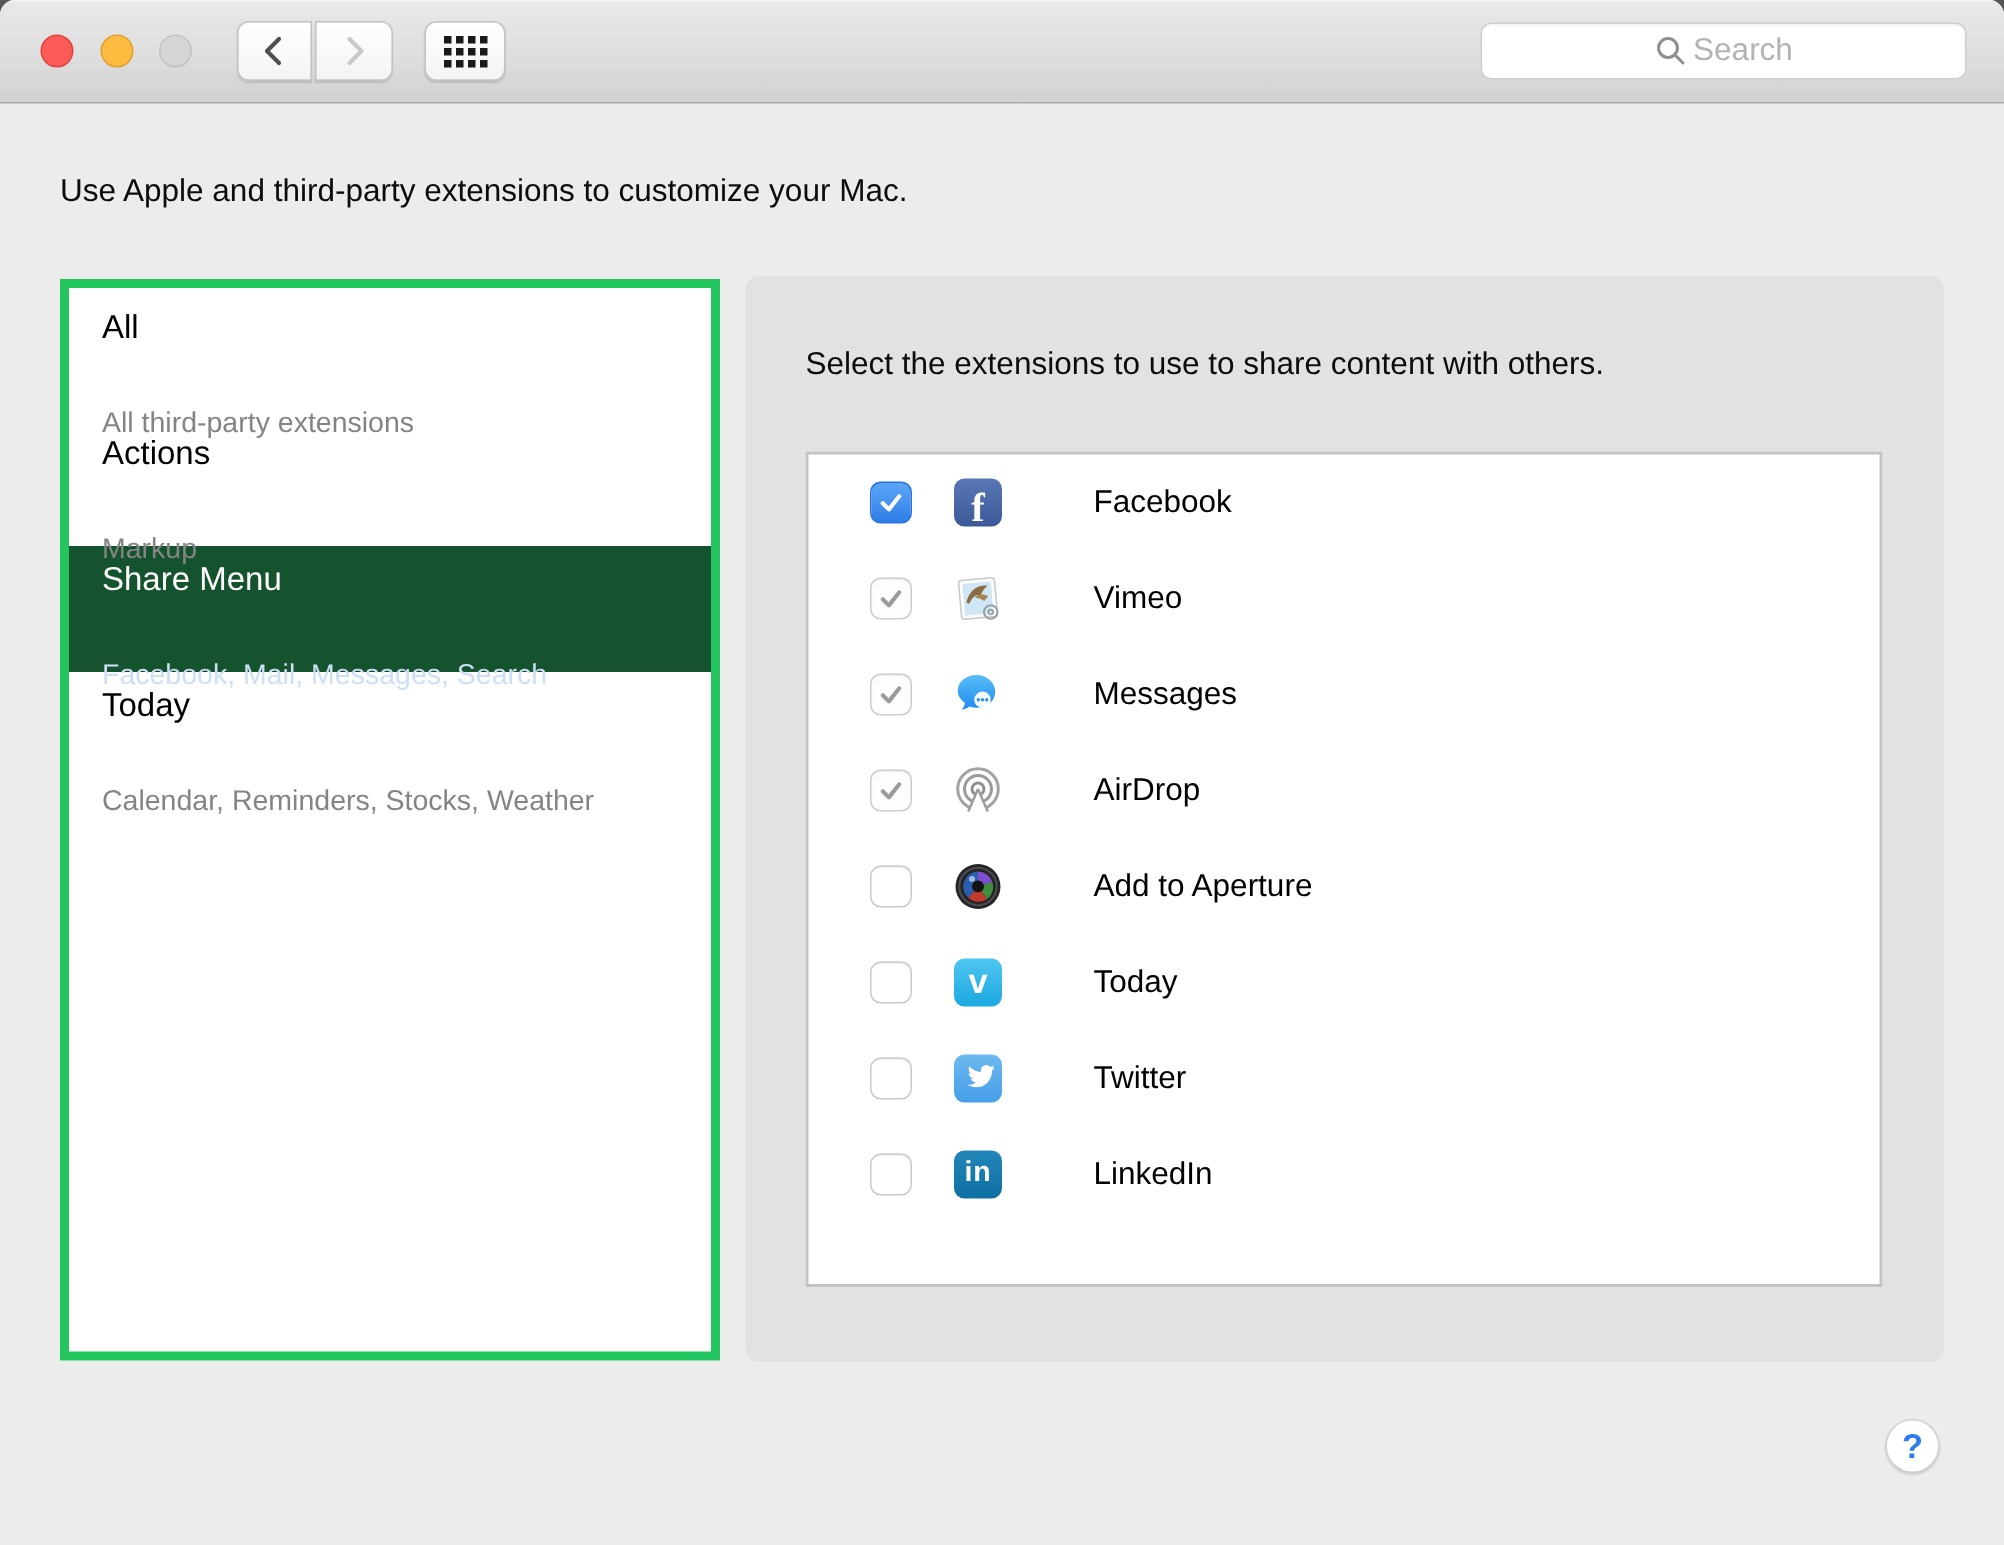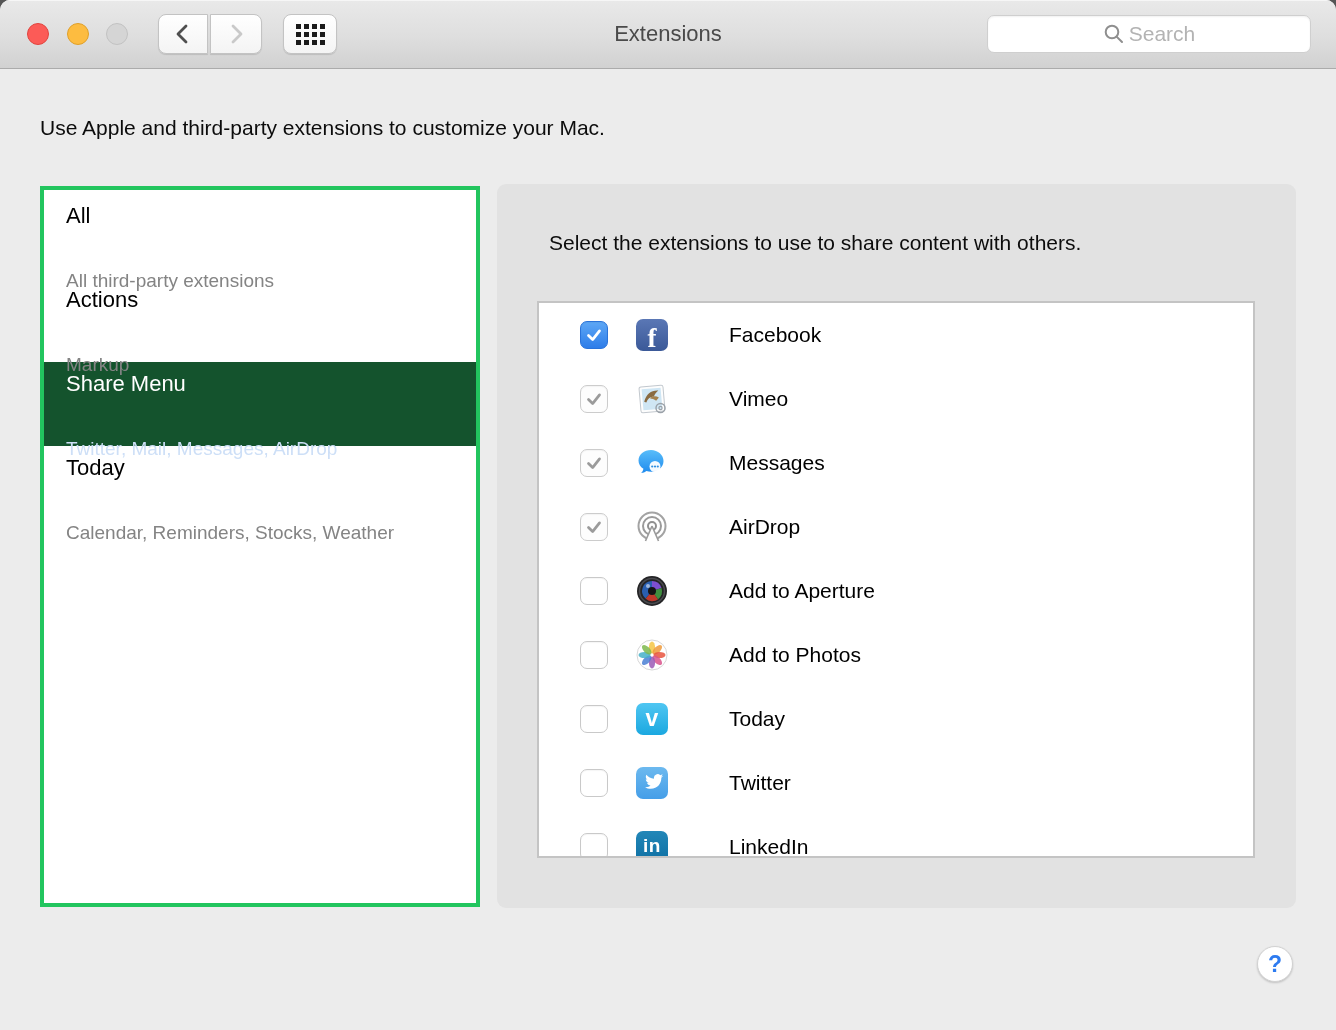--- a/index.html
+++ b/index.html
@@ -39,34 +39,34 @@
     background:#fff; border:1px solid #cfcfcf; border-radius:7px;
     box-shadow:inset 0 1px 2px rgba(0,0,0,.06);
     display:flex; align-items:center; justify-content:center; gap:4px;
   }
   .searchfield .ph { font-size:21px; color:#b3b3b3; }
   
   .intro { position:absolute; left:40px; top:116px; font-size:21px; color:#0c0c0c; }
   
   .sidebar {
     position:absolute; left:40px; top:186px; width:440px; height:721px;
-    background:#fff; border:4px solid #22c55e; padding-top:4px;
+    background:#fff; border:6px solid #22c55e; padding-top:4px;
   }
   .side-item { height:84px; padding:6px 10px 0 22px; cursor:default; }
   .side-item .t  { font-size:22px; line-height:32px; color:#000; font-weight:500; }
   .side-item .s  { font-size:19px; line-height:26px; color:#848484;margin-top:36px; }
   .side-item.selected { background:#14532d; }
   .side-item.selected .t { color:#fff; }
   .side-item.selected .s { color:#cddff7; }
   
   .panel {
     position:absolute; left:497px; top:184px; width:799px; height:724px;
     background:#e2e2e2; border-radius:9px;
   }
-  .panel-heading { position:absolute; left:52px; top:47px; font-size:21px; color:#0c0c0c; }
+  .panel-heading { position:absolute; left:40px; top:47px; font-size:21px; color:#0c0c0c; }
   .listbox {
     position:absolute; left:40px; top:117px; width:718px; height:557px;
     background:#fff; border:2px solid #c4c4c4; overflow:hidden;
   }
   .ext-row { position:relative; height:64px; display:flex; align-items:center; }
   .cbx {
     position:absolute; left:41px; width:28px; height:28px; border-radius:7px;
     background:#fff; border:1px solid #c9c9c9;
     box-shadow:inset 0 1px 1px rgba(0,0,0,.04);
     display:flex; align-items:center; justify-content:center;
@@ -123,21 +123,20 @@
           <i></i>
           <i></i>
           <i></i>
           <i></i>
           <i></i>
           <i></i>
           <i></i>
       </div>
     </div>
 
-    <div class="win-title">Extensions</div>
 
     <div class="searchfield">
       <svg width="22" height="22" viewBox="0 0 22 22">
         <circle cx="9" cy="9" r="6.3" fill="none" stroke="#8f8f8f" stroke-width="2"></circle>
         <line x1="13.6" y1="13.6" x2="19" y2="19" stroke="#8f8f8f" stroke-width="2" stroke-linecap="round"></line>
       </svg>
       <span class="ph">Search</span>
     </div>
   </div>
 
@@ -147,21 +146,21 @@
       <div class="side-item">
         <div class="t">All</div>
         <div class="s">All third-party extensions</div>
       </div>
       <div class="side-item">
         <div class="t">Actions</div>
         <div class="s">Markup</div>
       </div>
       <div class="side-item selected">
         <div class="t">Share Menu</div>
-        <div class="s">Twitter, Mail, Messages, AirDrop</div>
+        <div class="s">Facebook, Mail, Messages, Search</div>
       </div>
       <div class="side-item">
         <div class="t">Today</div>
         <div class="s">Calendar, Reminders, Stocks, Weather</div>
       </div>
     </div>
 
   <div class="panel">
     <div class="panel-heading">Select the extensions to use to share content with others.</div>
     <div class="listbox" id="extList">
@@ -242,37 +241,20 @@
               <path d="M16 16 L25.5 13 A10 10 0 0 1 22 24.5 Z" fill="#3f8f3f"></path>
               <path d="M16 16 L22 24.5 A10 10 0 0 1 9.5 23.5 Z" fill="#c0392b"></path>
               <path d="M16 16 L9.5 23.5 A10 10 0 0 1 16 6 Z" fill="#2a5fb0"></path>
               <circle cx="16" cy="16" r="4" fill="#141416"></circle>
               <circle cx="12" cy="11" r="2" fill="#ffffff" opacity=".55"></circle>
             </svg></div>
           <div class="ext-label">Add to Aperture</div>
         </div>
         <div class="ext-row">
           <div class="cbx"></div>
-          <div class="ext-icon"><svg width="32" height="32" viewBox="0 0 32 32">
-              <circle cx="16" cy="16" r="15" fill="#fff" stroke="#d7d7d7" stroke-width="1"></circle>
-              <g>
-                <ellipse cx="16" cy="8.5" rx="3.1" ry="6" fill="#f6c644" fill-opacity=".85"></ellipse>
-                <ellipse cx="16" cy="8.5" rx="3.1" ry="6" fill="#ef9a3b" fill-opacity=".85" transform="rotate(45 16 16)"></ellipse>
-                <ellipse cx="16" cy="8.5" rx="3.1" ry="6" fill="#e8543e" fill-opacity=".85" transform="rotate(90 16 16)"></ellipse>
-                <ellipse cx="16" cy="8.5" rx="3.1" ry="6" fill="#d9538c" fill-opacity=".85" transform="rotate(135 16 16)"></ellipse>
-                <ellipse cx="16" cy="8.5" rx="3.1" ry="6" fill="#9b59b6" fill-opacity=".85" transform="rotate(180 16 16)"></ellipse>
-                <ellipse cx="16" cy="8.5" rx="3.1" ry="6" fill="#4a7fd4" fill-opacity=".85" transform="rotate(225 16 16)"></ellipse>
-                <ellipse cx="16" cy="8.5" rx="3.1" ry="6" fill="#45b0c8" fill-opacity=".85" transform="rotate(270 16 16)"></ellipse>
-                <ellipse cx="16" cy="8.5" rx="3.1" ry="6" fill="#7cb84c" fill-opacity=".85" transform="rotate(315 16 16)"></ellipse>
-              </g>
-            </svg></div>
-          <div class="ext-label">Add to Photos</div>
-        </div>
-        <div class="ext-row">
-          <div class="cbx"></div>
           <div class="ext-icon">
             <div class="sq vimeo">
               <span>v</span>
             </div>
           </div>
           <div class="ext-label">Today</div>
         </div>
         <div class="ext-row">
           <div class="cbx"></div>
           <div class="ext-icon">

